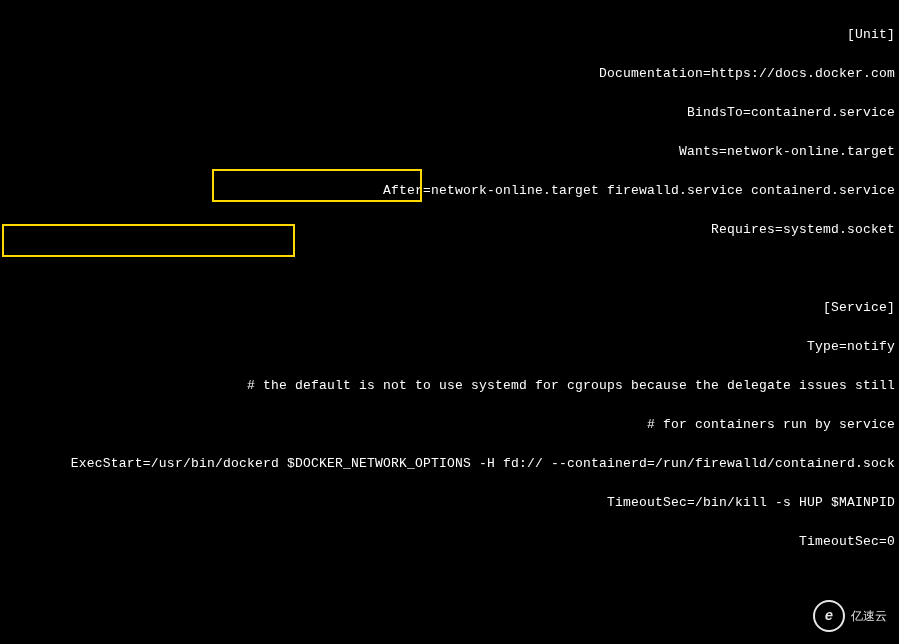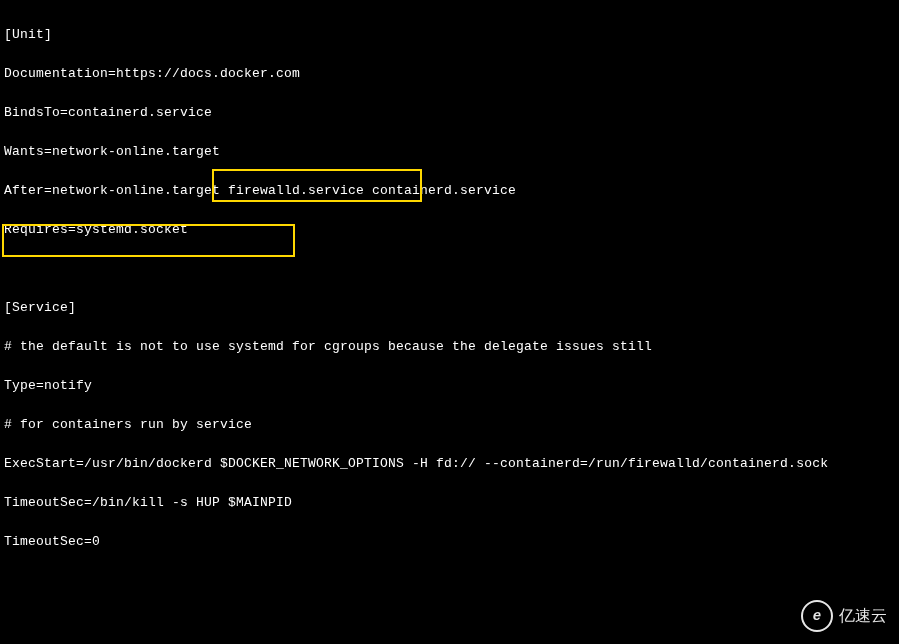--- a/index.html
+++ b/index.html
@@ -17,20 +17,21 @@
     }
     .terminal {
       padding: 2px 4px;
       white-space: pre;
       position: relative;
       letter-spacing: 0.2px;
     }
     .line {
       height: 13px;
       position: relative;
+      text-align: right;
     }
     .highlight-box {
       position: absolute;
       border: 2px solid #ffd800;
       background: transparent;
       pointer-events: none;
     }
     .hl1 {
       left: 212px;
       top: 169px;
@@ -59,38 +60,38 @@
       border-radius: 50%;
       display: flex;
       align-items: center;
       justify-content: center;
       font-size: 14px;
       font-style: italic;
       font-weight: bold;
     }
     .watermark-text {
       color: #fff;
-      font-size: 16px;
+      font-size: 12px;
       font-family: "Microsoft YaHei", sans-serif;
     }
   </style>
 </head>
 <body>
 
 <div class="terminal">
   <div class="line">[Unit]</div>
   <div class="line">Documentation=https://docs.docker.com</div>
   <div class="line">BindsTo=containerd.service</div>
   <div class="line">Wants=network-online.target</div>
   <div class="line">After=network-online.target firewalld.service containerd.service</div>
   <div class="line">Requires=systemd.socket</div>
   <div class="line"></div>
   <div class="line">[Service]</div>
+  <div class="line">Type=notify</div>
   <div class="line"># the default is not to use systemd for cgroups because the delegate issues still</div>
-  <div class="line">Type=notify</div>
   <div class="line"># for containers run by service</div>
   <div class="line">ExecStart=/usr/bin/dockerd $DOCKER_NETWORK_OPTIONS -H fd:// --containerd=/run/firewalld/containerd.sock</div>
   <div class="line">TimeoutSec=/bin/kill -s HUP $MAINPID</div>
   <div class="line">TimeoutSec=0</div>
   
   
   
   
   
   

